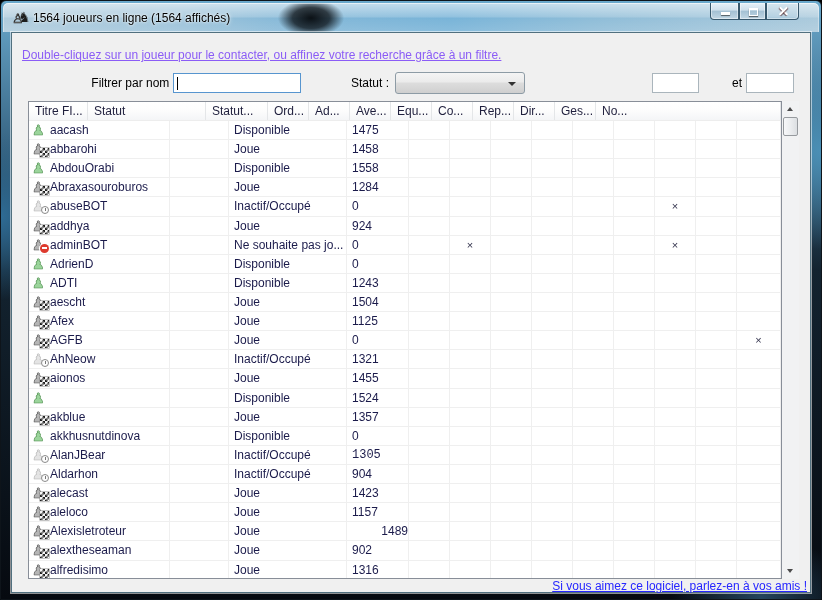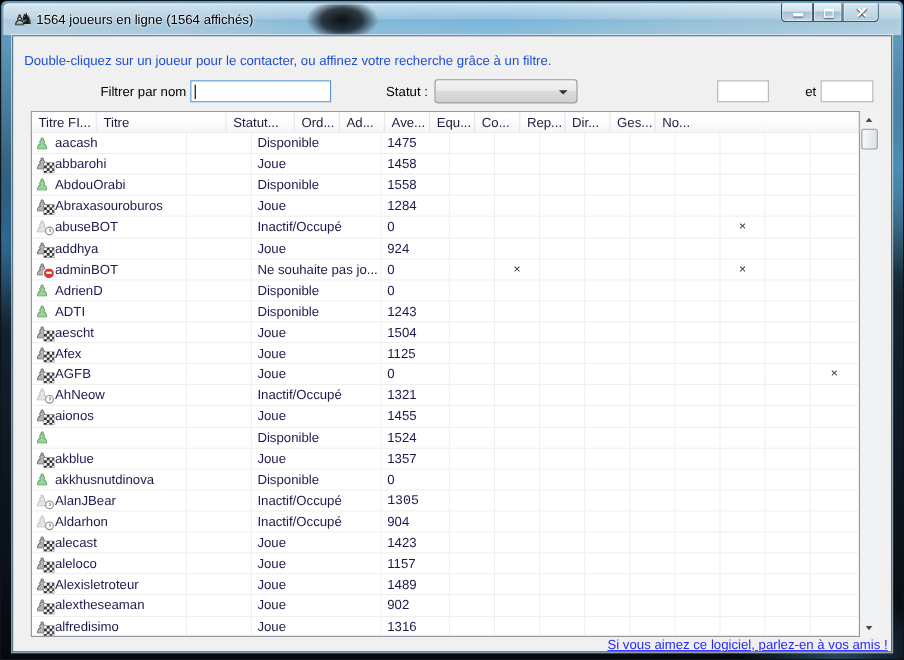--- a/index.html
+++ b/index.html
@@ -45,21 +45,21 @@
   .glyph-max { position:absolute; left:9px; top:5px; width:9px; height:8px; border:1px solid #fff; border-top:2px solid #fff;
     box-shadow:0 1px 1px rgba(0,0,0,.5); }
   .glyph-x { position:absolute; left:11px; top:7px; width:11px; height:2px; }
   .glyph-x i, .glyph-x b { position:absolute; left:0; top:0; width:11px; height:2.4px; background:#fff; border-radius:1px;
     box-shadow:0 1px 1px rgba(60,0,0,.6); }
   .glyph-x i { transform:rotate(45deg); } .glyph-x b { transform:rotate(-45deg); }
 
   
   .dialog { position:absolute; left:10px; top:31px; width:800px; height:561px;
     background:#f0f0f0; border:1px solid #51707f; box-shadow:0 0 0 1px rgba(255,255,255,.55); }
-  .instruction { position:absolute; left:10px; top:15px; color:#1d4ed8; }
+  .instruction { position:absolute; left:10px; top:15px; color:#8b5cf6;text-decoration:underline; }
 
   .flabel { position:absolute; color:#000; line-height:20px; top:40px; }
   .lbl-name   { left:64px;  width:100px; text-align:right; }
   .lbl-statut { left:300px; width:77px;  text-align:right; }
   .lbl-rating { left:540px; width:99px;  text-align:right; }
   .lbl-et     { left:714px; width:22px;  text-align:center; }
 
   .tinput { position:absolute; top:40px; height:20px; background:#fff; border:1px solid #aab5bc; }
   .in-name   { left:161px; width:128px; border-color:#5795cf; }
   .in-min    { left:640px; width:47px; }
@@ -165,21 +165,21 @@
       <span class="combo-arrow"></span>
     </div>
 
     <div class="tinput in-min"><span></span></div>
     <div class="flabel lbl-et">et</div>
     <div class="tinput in-max"><span></span></div>
 
     <div class="table">
       <div class="thead">
           <div class="hcell" style="width: 59px;">Titre FI...</div>
-          <div class="hcell" style="width: 118px;">Titre</div>
+          <div class="hcell" style="width: 118px;">Statut</div>
           <div class="hcell" style="width: 62px;">Statut...</div>
           <div class="hcell" style="width: 41px;">Ord...</div>
           <div class="hcell" style="width: 41px;">Ad...</div>
           <div class="hcell" style="width: 41px;">Ave...</div>
           <div class="hcell" style="width: 41px;">Equ...</div>
           <div class="hcell" style="width: 41px;">Co...</div>
           <div class="hcell" style="width: 41px;">Rep...</div>
           <div class="hcell" style="width: 41px;">Dir...</div>
           <div class="hcell" style="width: 41px;">Ges...</div>
           <div class="hcell" style="width: 45px; flex: 1 1 0%;">No...</div>
@@ -622,21 +622,21 @@
           <div class="trow">
             <div class="tcell namecell" style="width: 141px;">
               <span class="pawn playing">
                 <span class="pg">♟</span>
                 <span class="badge"></span>
               </span>
               <span class="pname">Alexisletroteur</span>
             </div>
             <div class="tcell" style="width: 59px;"></div>
             <div class="tcell" style="width: 118px;">Joue</div>
-            <div class="tcell" style="width: 62px;">1489</div>
+            <div class="tcell" style="width: 62px; text-align: right;">1489</div>
             <div class="tcell" style="width: 41px;"></div>
             <div class="tcell" style="width: 41px;"></div>
             <div class="tcell" style="width: 41px;"></div>
             <div class="tcell" style="width: 41px;"></div>
             <div class="tcell" style="width: 41px;"></div>
             <div class="tcell" style="width: 41px;"></div>
             <div class="tcell" style="width: 41px;"></div>
             <div class="tcell" style="width: 41px;"></div>
             <div class="tcell" style="width: 45px; flex: 1 1 0%;"></div>
           </div>

